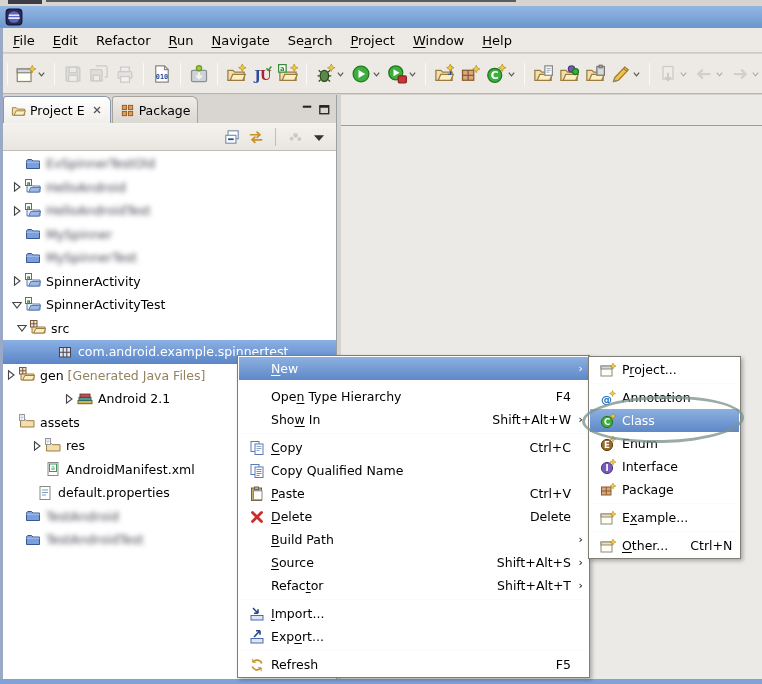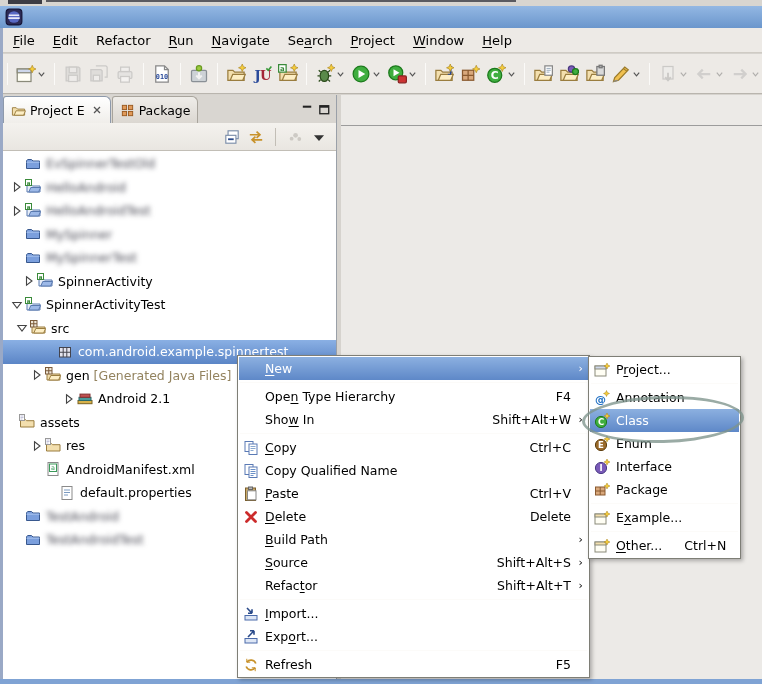--- a/index.html
+++ b/index.html
@@ -74,21 +74,21 @@
   .tree-suffix { color:#93835f; margin-left:4px; }
 
   
   .editor-area { position:absolute; left:341px; top:95px; right:0; bottom:5px; background:#eceae7; }
   .editor-line { position:absolute; left:0; top:30px; width:100%; height:1px; background:#9c9c9c; }
   .sash { position:absolute; left:337px; top:95px; width:4px; bottom:5px; background:#d6d3ce; }
 
   
   .popup { position:absolute; background:#fff; border:1px solid #7e7e76;
     box-shadow:2px 2px 4px rgba(0,0,0,.28); padding:1px; z-index:20; font-size:12.5px; }
-  .m-item { height:23px; display:flex; align-items:center; padding:0 5px 0 4px; }
+  .m-item { height:23px; display:flex; align-items:center; padding:0 5px 0 10px; }
   .m-icon { width:22px; display:inline-flex; align-items:center; flex:0 0 auto; }
   .m-label { white-space:nowrap; }
   .m-label u { text-underline-offset:2px; }
   .m-short { margin-left:auto; padding-left:22px; white-space:nowrap; }
   .m-arrow { width:12px; text-align:right; font-size:11px; flex:0 0 auto; }
   .m-item.highlighted { background:linear-gradient(#8cb0e0,#5e88c8); color:#fff; }
   .m-item.disabled { color:#a5a39c; }
   .m-item.disabled .m-icon { filter:grayscale(1) opacity(.45); }
   .m-sep { height:1px; background:#b3afa8; margin:2px 1px; border-bottom:1px solid #fcfbf9; }
 
@@ -521,21 +521,21 @@
         <div class="tree-row" style="padding-left: 6px;">
           <span class="arrow"></span>
           <span class="icon">
             <svg viewBox="0 0 16 16">
               <path d="M1.5 12.5 V4.8 l1.2-1.3 h3.8 L8 5 h6.5 v7.5 Z" fill="#7b9fdd" stroke="#38588e"></path>
               <path d="M1.5 6.2 h13" stroke="#a5c0ec" stroke-width="1.1"></path>
             </svg>
           </span>
           <span class="tree-label blurred">MySpinnerTest</span>
         </div>
-        <div class="tree-row" style="padding-left: 18px;">
+        <div class="tree-row" style="padding-left: 6px;">
           <span class="arrow">
             <svg viewBox="0 0 16 16">
               <path d="M5.5 3.8 L11 8 L5.5 12.2 Z" fill="#fff" stroke="#444" stroke-width="1.1"></path>
             </svg>
           </span>
           <span class="icon">
             <svg viewBox="0 0 16 16">
               <path d="M2 13 V5.5 h4 l1.5 1.5 H15 V13 Z" fill="#e8eef8" stroke="#5a7ab0"></path>
               <path d="M3.8 13 L5.8 8.5 H15.6 L13.6 13 Z" fill="#9db9e8" stroke="#5a7ab0"></path>
               <rect x="0.5" y="0.5" width="6" height="6" fill="#fff" stroke="#3a8a3a"></rect>
@@ -579,21 +579,21 @@
         <div class="tree-row selected" style="padding-left: 38px;">
           <span class="arrow"></span>
           <span class="icon">
             <svg viewBox="0 0 16 16">
               <rect x="2.5" y="3.5" width="11" height="9.5" fill="#e3e3ee" stroke="#44444e"></rect>
               <path d="M2.5 8.25 h11 M6.2 3.5 v9.5 M9.8 3.5 v9.5" stroke="#44444e"></path>
             </svg>
           </span>
           <span class="tree-label">com.android.example.spinnertest</span>
         </div>
-        <div class="tree-row" style="padding-left: 26px;">
+        <div class="tree-row" style="">
           <span class="arrow">
             <svg viewBox="0 0 16 16">
               <path d="M5.5 3.8 L11 8 L5.5 12.2 Z" fill="#fff" stroke="#444" stroke-width="1.1"></path>
             </svg>
           </span>
           <span class="icon">
             <svg viewBox="0 0 16 16">
               <path d="M2 13 V5.5 h4 l1.5 1.5 H15 V13 Z" fill="#f3dfae" stroke="#9a7d3f"></path>
               <path d="M3.8 13 L5.8 8.5 H15.6 L13.6 13 Z" fill="#fdeec4" stroke="#9a7d3f"></path>
               <rect x="0.5" y="0.5" width="6.5" height="6.5" fill="#efe7d8" stroke="#7a5a3a"></rect>
@@ -648,21 +648,21 @@
           <span class="arrow"></span>
           <span class="icon">
             <svg viewBox="0 0 16 16">
               <rect x="3" y="1.5" width="10" height="13" fill="#fff" stroke="#8a8a8a"></rect>
               <rect x="4.5" y="3" width="7" height="7.5" fill="#fff" stroke="#3a9a5a"></rect>
               <text x="8" y="9" font-size="6.5" fill="#3a9a5a" text-anchor="middle" font-family="DejaVu Sans,sans-serif">a</text>
             </svg>
           </span>
           <span class="tree-label">AndroidManifest.xml</span>
         </div>
-        <div class="tree-row" style="padding-left: 40px;">
+        <div class="tree-row" style="padding-left: 18px;">
           <span class="arrow"></span>
           <span class="icon">
             <svg viewBox="0 0 16 16">
               <rect x="3" y="1.5" width="10" height="13" fill="#fff" stroke="#8a8a8a"></rect>
               <path d="M5 5 h6 M5 7.5 h6 M5 10 h4" stroke="#7a9ac0"></path>
             </svg>
           </span>
           <span class="tree-label">default.properties</span>
         </div>
         <div class="tree-row" style="padding-left: 6px;">

